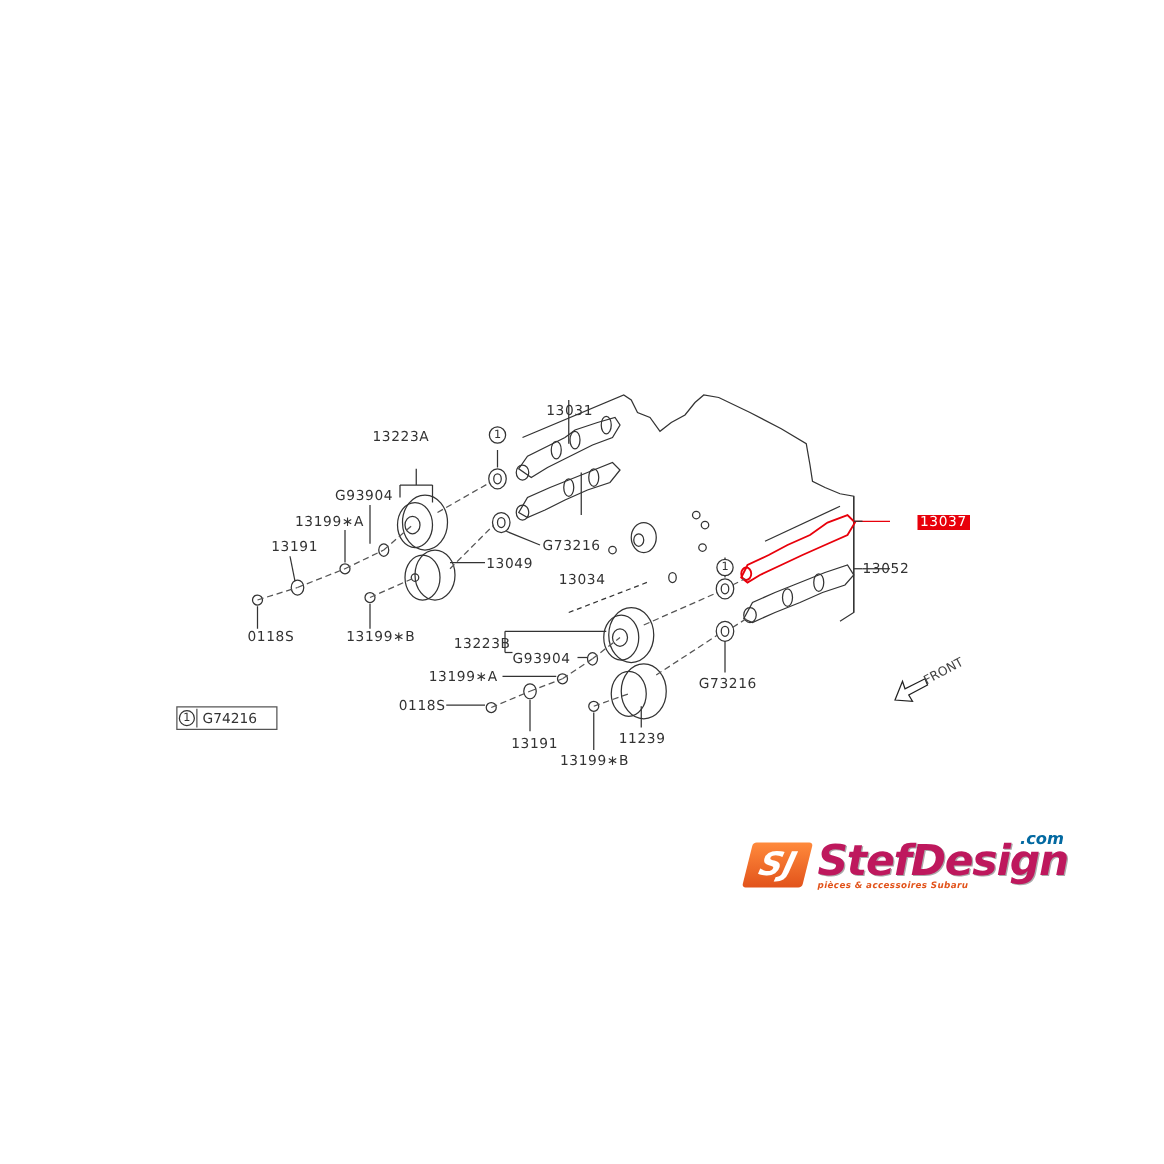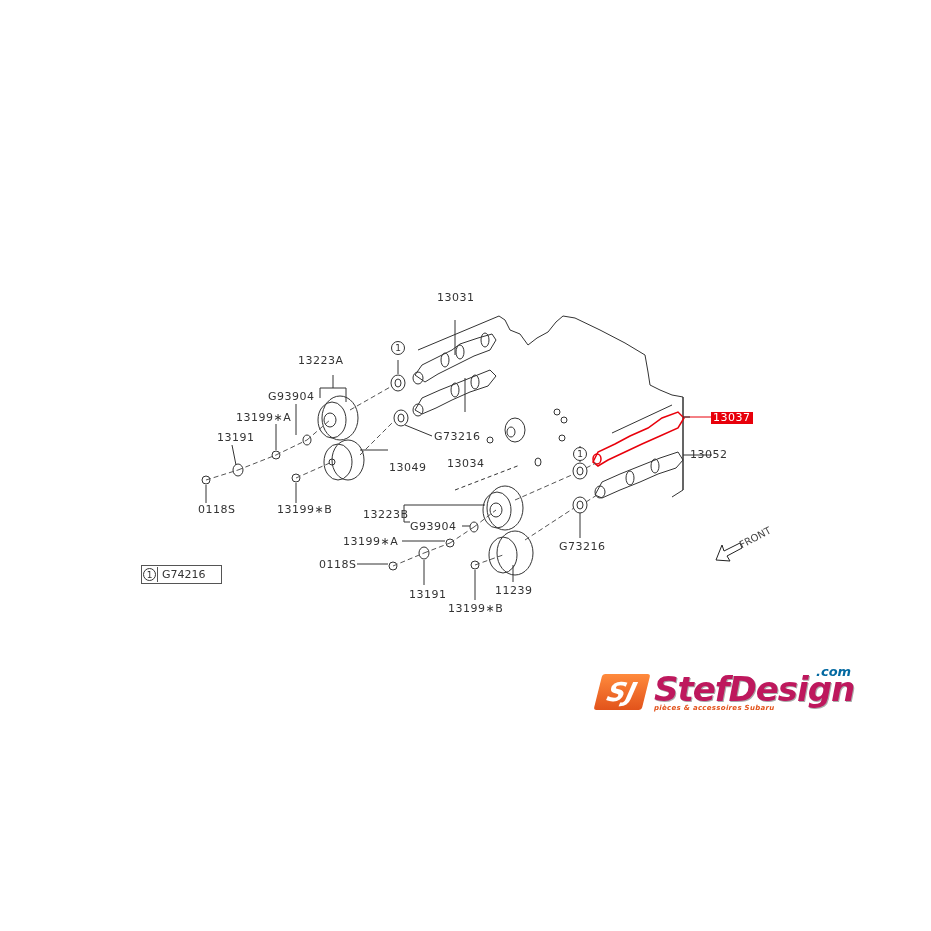--- a/index.html
+++ b/index.html
@@ -1,19 +1,19 @@
 <!DOCTYPE html>
 <html><head>
 <meta charset="utf-8">
 <style>
   html, body { margin:0; padding:0; background:#ffffff; }
   body { width:931px; height:931px; position:relative; overflow:hidden; font-family:"DejaVu Sans Mono", monospace; }
   .canvas { position:absolute; left:0; top:0; width:931px; height:931px; }
   .lbl { position:absolute; font-family:"DejaVu Sans", sans-serif; font-size:11px; color:#333; letter-spacing:0.5px; white-space:nowrap; line-height:12px; }
-  .lbl-hl { position:absolute; background:#e8000b; color:#fff; font-family:"DejaVu Sans", sans-serif; font-size:11px; padding:0 2px; line-height:12px; letter-spacing:0.5px; }
+  .lbl-hl { position:absolute; background:#e8000b; color:#fff; font-family:"DejaVu Sans", sans-serif; font-size:11px; padding:0 2px; line-height:12px; letter-spacing:0.5px;margin-left:23px; }
   .legend { position:absolute; left:141px; top:565px; width:79px; height:17px; border:1px solid #555; display:flex; align-items:center; font-family:"DejaVu Sans", sans-serif; font-size:11px; color:#333; }
   .legend .num { width:15px; height:15px; border-right:1px solid #555; display:flex; align-items:center; justify-content:center; }
   .legend .circ { width:11px; height:11px; border:1px solid #333; border-radius:50%; font-size:9px; display:flex; align-items:center; justify-content:center; }
   .legend .code { padding-left:4px;text-align:center; }
   .circ-ref { position:absolute; width:12px; height:12px; border:1px solid #333; border-radius:50%; font-family:"DejaVu Sans", sans-serif; font-size:9px; display:flex; align-items:center; justify-content:center; color:#333; background:#fff; }
   .front { position:absolute; font-family:"DejaVu Sans", sans-serif; font-size:10px; color:#444; transform:rotate(-28deg); }
   .logo { position:absolute; left:596px; top:670px; width:260px; height:48px; }
   .logo-badge { position:absolute; left:2px; top:4px; width:48px; height:36px; background:linear-gradient(#ff8a3c,#e2531b); transform:skewX(-14deg); border-radius:3px; color:#fff; font-family:"DejaVu Sans", sans-serif; font-weight:bold; font-style:italic; font-size:26px; display:flex; align-items:center; justify-content:center; }
   .logo-text { position:absolute; left:58px; top:0px; font-family:"DejaVu Sans", sans-serif; font-style:italic; font-weight:bold; font-size:34px; color:#be185d; letter-spacing:-1px; line-height:38px; text-shadow:1px 1px 0 #aaa; }
   .logo-com { position:absolute; left:220px; top:-6px; font-family:"DejaVu Sans", sans-serif; font-style:italic; font-weight:bold; font-size:13px; color:#0369a1; }
@@ -168,30 +168,30 @@
   </g>
 </svg>
 
 <div class="circ-ref" style="left:391px;top:341px;">
     <span>1</span>
   </div>
 <div class="circ-ref" style="left:573px;top:447px;">
     <span>1</span>
   </div>
 
-<div class="lbl" style="left:437px;top:292px;">13031</div>
-<div class="lbl" style="left:298px;top:355px;">13223A</div>
+<div class="lbl" style="left:437px;top:323px;">13031</div>
+<div class="lbl" style="left:298px;top:344px;">13223A</div>
 <div class="lbl" style="left:268px;top:391px;">G93904</div>
 <div class="lbl" style="left:236px;top:412px;">13199∗A</div>
 <div class="lbl" style="left:217px;top:432px;">13191</div>
 <div class="lbl" style="left:198px;top:504px;">0118S</div>
 <div class="lbl" style="left:277px;top:504px;">13199∗B</div>
 <div class="lbl" style="left:447px;top:438px;margin-top:20px;">13034</div>
 <div class="lbl" style="left:434px;top:431px;">G73216</div>
-<div class="lbl" style="left:389px;top:445px;margin-top:17px;">13049</div>
+<div class="lbl" style="left:389px;top:445px;">13049</div>
 <div class="lbl-hl" style="left:711px;top:412px;">13037</div>
 <div class="lbl" style="left:690px;top:449px;text-align:center;">13052</div>
 <div class="lbl" style="left:343px;top:509px;margin-left:20px;">13223B</div>
 <div class="lbl" style="left:410px;top:521px;">G93904</div>
 <div class="lbl" style="left:343px;top:536px;">13199∗A</div>
 <div class="lbl" style="left:319px;top:559px;">0118S</div>
 <div class="lbl" style="left:409px;top:589px;">13191</div>
 <div class="lbl" style="left:495px;top:585px;">11239</div>
 <div class="lbl" style="left:448px;top:603px;">13199∗B</div>
 <div class="lbl" style="left:559px;top:541px;">G73216</div>

